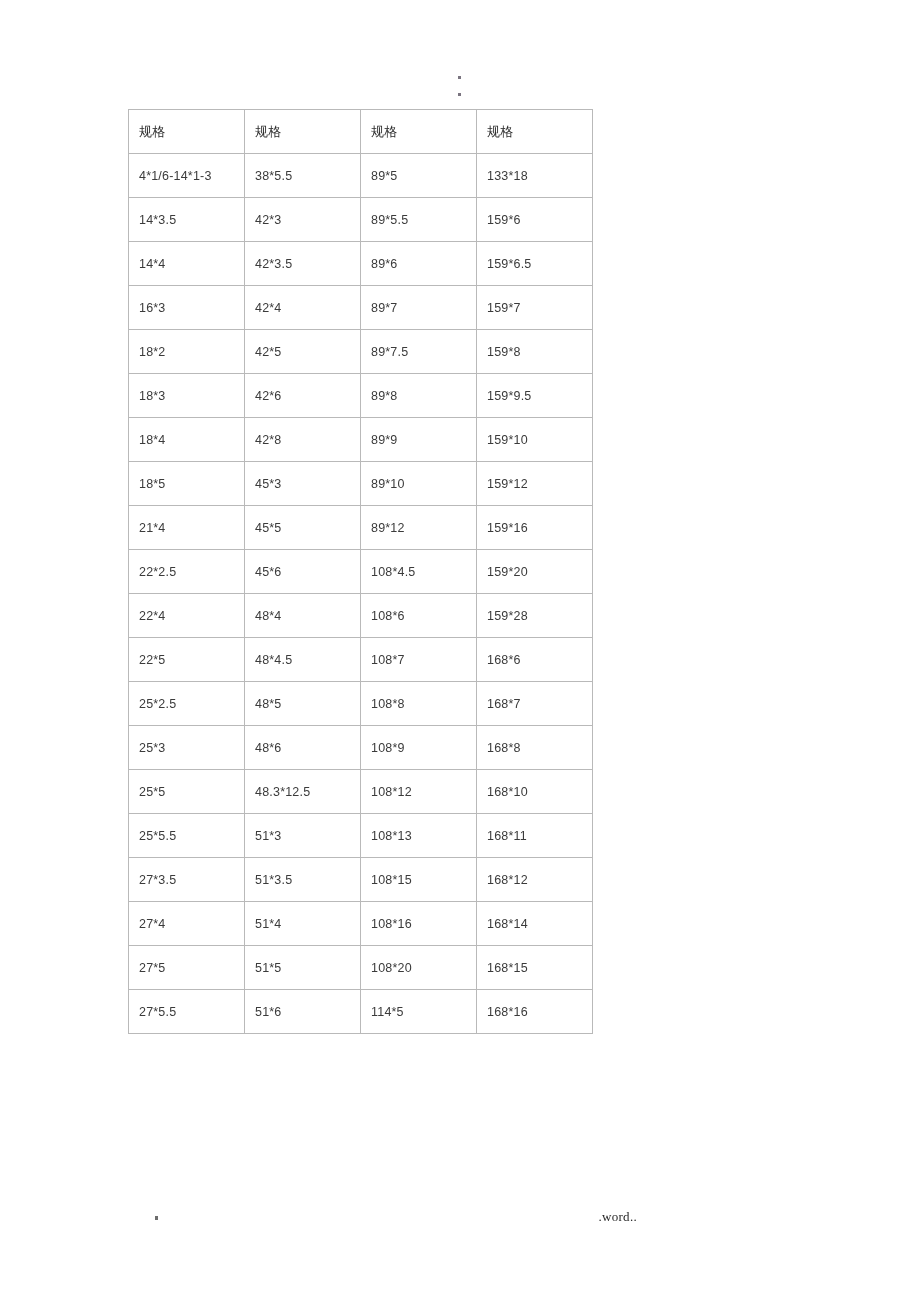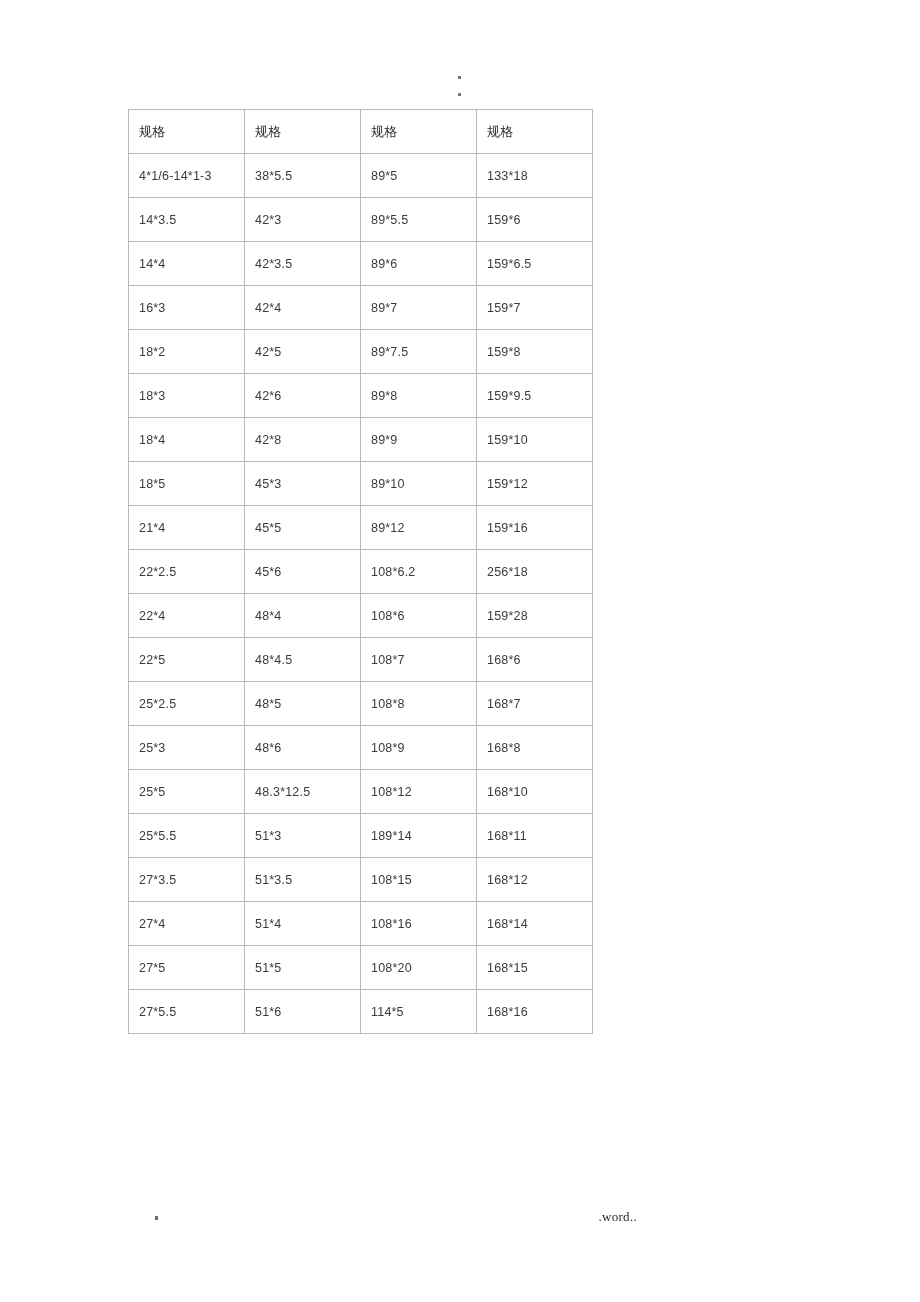--- a/index.html
+++ b/index.html
@@ -169,22 +169,22 @@
         </tr>
         <tr>
           <td>21*4</td>
           <td>45*5</td>
           <td>89*12</td>
           <td>159*16</td>
         </tr>
         <tr>
           <td>22*2.5</td>
           <td>45*6</td>
-          <td>108*6.2</td>
-          <td>256*18</td>
+          <td>108*4.5</td>
+          <td>159*20</td>
         </tr>
         <tr>
           <td>22*4</td>
           <td>48*4</td>
           <td>108*6</td>
           <td>159*28</td>
         </tr>
         <tr>
           <td>22*5</td>
           <td>48*4.5</td>
@@ -205,21 +205,21 @@
         </tr>
         <tr>
           <td>25*5</td>
           <td>48.3*12.5</td>
           <td>108*12</td>
           <td>168*10</td>
         </tr>
         <tr>
           <td>25*5.5</td>
           <td>51*3</td>
-          <td>189*14</td>
+          <td>108*13</td>
           <td>168*11</td>
         </tr>
         <tr>
           <td>27*3.5</td>
           <td>51*3.5</td>
           <td>108*15</td>
           <td>168*12</td>
         </tr>
         <tr>
           <td>27*4</td>

